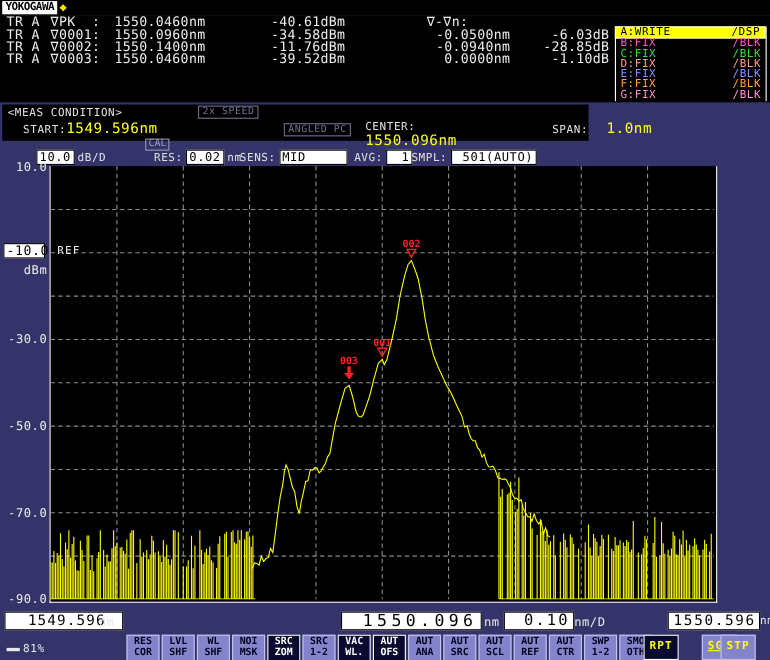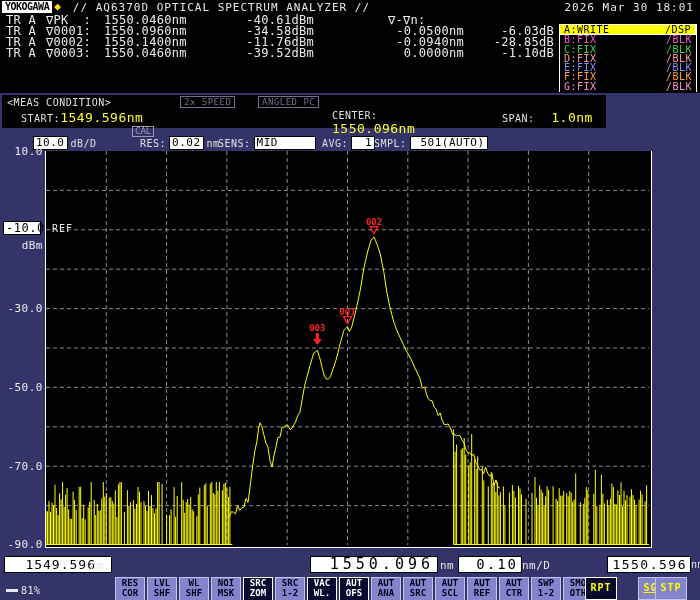--- a/index.html
+++ b/index.html
@@ -17,24 +17,24 @@
   
   #tracepanel{position:absolute;left:0;top:14px;width:700px;height:79px;background:#000;}
   .trow{position:absolute;left:6px;display:flex;color:#ececec;font-size:12px;line-height:11px;white-space:pre;letter-spacing:0.3px;}
   .tc1{width:40px;} .tc2{width:58px;} .tc3{width:120px;} .tc4{width:90px;text-align:right;}
   .tc5{width:150px;text-align:right;} .tc6{width:90px;text-align:right;}
   #deltahdr{position:absolute;left:388px;top:1px;color:#ececec;font-size:12px;line-height:11px;letter-spacing:0.3px;}
   #legend{position:absolute;right:3px;top:10px;width:136px;border-left:1px solid #fff;border-right:1px solid #fff;background:#000;padding:1px 0;}
   .lrow{display:flex;justify-content:space-between;font-size:10px;line-height:9.3px;padding:0 4px;letter-spacing:0.5px;white-space:pre;}
   .lrow.active{background:#ffff00;color:#000 !important;border:1px solid #fff;margin:-1px 0 0 -1px;}
   
-  #meas{position:absolute;left:2px;top:95px;width:604px;height:33px;background:#000;}
+  #meas{position:absolute;left:2px;top:95px;width:533px;height:33px;background:#000;}
   #meastitle{position:absolute;left:5px;top:2px;color:#e0e0e0;font-size:10px;letter-spacing:0.5px;}
   .badge{position:absolute;top:1px;color:#70708e;border:1px solid #70708e;font-size:9px;line-height:10px;padding:0 3px;letter-spacing:0.5px;}
-  #badge0{left:178px;} #badge1{left:256px;}
+  #badge0{left:178px;} #badge1{left:256px;margin-top:16px;}
   .mfield{position:absolute;top:15px;display:flex;align-items:baseline;white-space:pre;}
   .mlabel{color:#e0e0e0;font-size:10px;letter-spacing:0.5px;}
   .mval{color:#ffff22;font-size:13px;letter-spacing:0.5px;}
   #mf0{left:5px;margin-left:14px;} #mf1{left:180px;} #mf2{left:330px;flex-direction:column;} #mf3{left:500px;}
   
   .wbox{background:#fff;color:#000;border:1px solid #000;font-size:11px;line-height:12px;text-align:right;padding:0 2px;letter-spacing:0.5px;white-space:pre;}
   .slabel{color:#e0e0e0;font-size:10px;letter-spacing:0.5px;}
   #settings{position:absolute;left:0;top:128px;width:688px;height:23px;}
   #calbox{position:absolute;left:132px;top:-2px;color:#9a9ab4;border:1px solid #9a9ab4;font-size:9px;line-height:9px;padding:0 2px;}
   .sitem{position:absolute;top:8px;display:flex;align-items:center;gap:3px;}
@@ -68,22 +68,20 @@
   #sw-sgl{left:638px;text-decoration:underline;} #sw-stp{left:655px;}
 </style>
 </head>
 <body>
 
 <div id="screen">
 
   <div id="hdr">
     <span id="logo">YOKOGAWA</span>
     <span id="diam">◆</span>
-    <span id="title">// AQ6370D OPTICAL SPECTRUM ANALYZER //</span>
-    <span id="clock">2026 Mar 30 18:01</span>
   </div>
 
   <div id="tracepanel">
     <div id="trace-rows">
         <div class="trow" style="top: 1px;"><span class="tc1">TR A</span><span class="tc2">∇PK  :</span><span class="tc3">1550.0460nm</span><span class="tc4">-40.61dBm</span><span class="tc5"></span><span class="tc6"></span></div>
         <div class="trow" style="top: 12px;"><span class="tc1">TR A</span><span class="tc2">∇0001:</span><span class="tc3">1550.0960nm</span><span class="tc4">-34.58dBm</span><span class="tc5">-0.0500nm</span><span class="tc6">-6.03dB</span></div>
         <div class="trow" style="top: 23px;"><span class="tc1">TR A</span><span class="tc2">∇0002:</span><span class="tc3">1550.1400nm</span><span class="tc4">-11.76dBm</span><span class="tc5">-0.0940nm</span><span class="tc6">-28.85dB</span></div>
         <div class="trow" style="top: 34px;"><span class="tc1">TR A</span><span class="tc2">∇0003:</span><span class="tc3">1550.0460nm</span><span class="tc4">-39.52dBm</span><span class="tc5">0.0000nm</span><span class="tc6">-1.10dB</span></div>
       </div>
     <div id="deltahdr">∇-∇n:</div>

